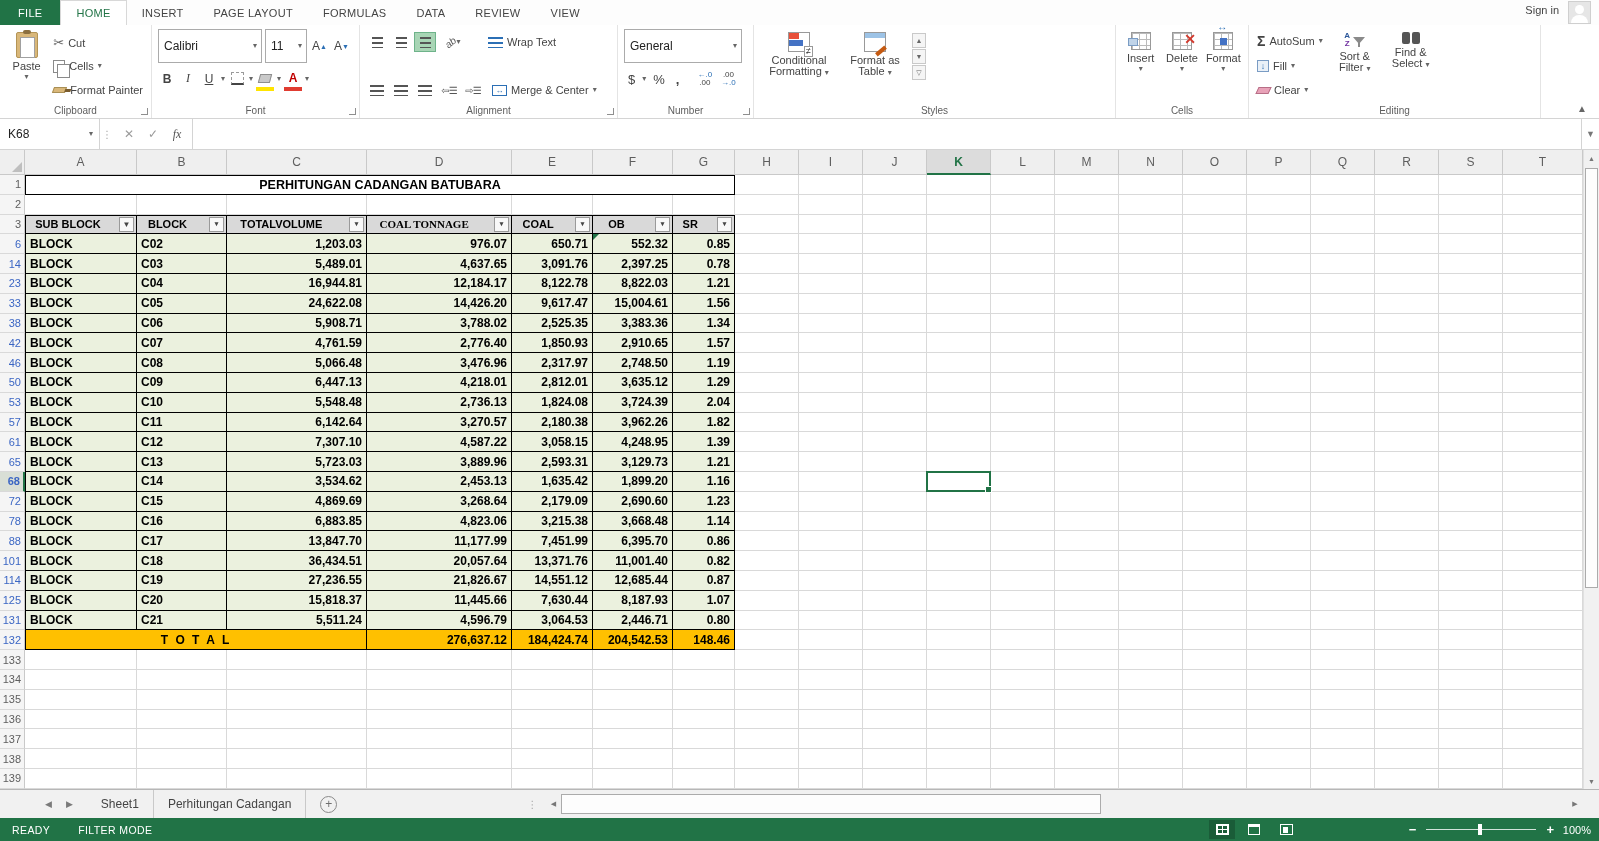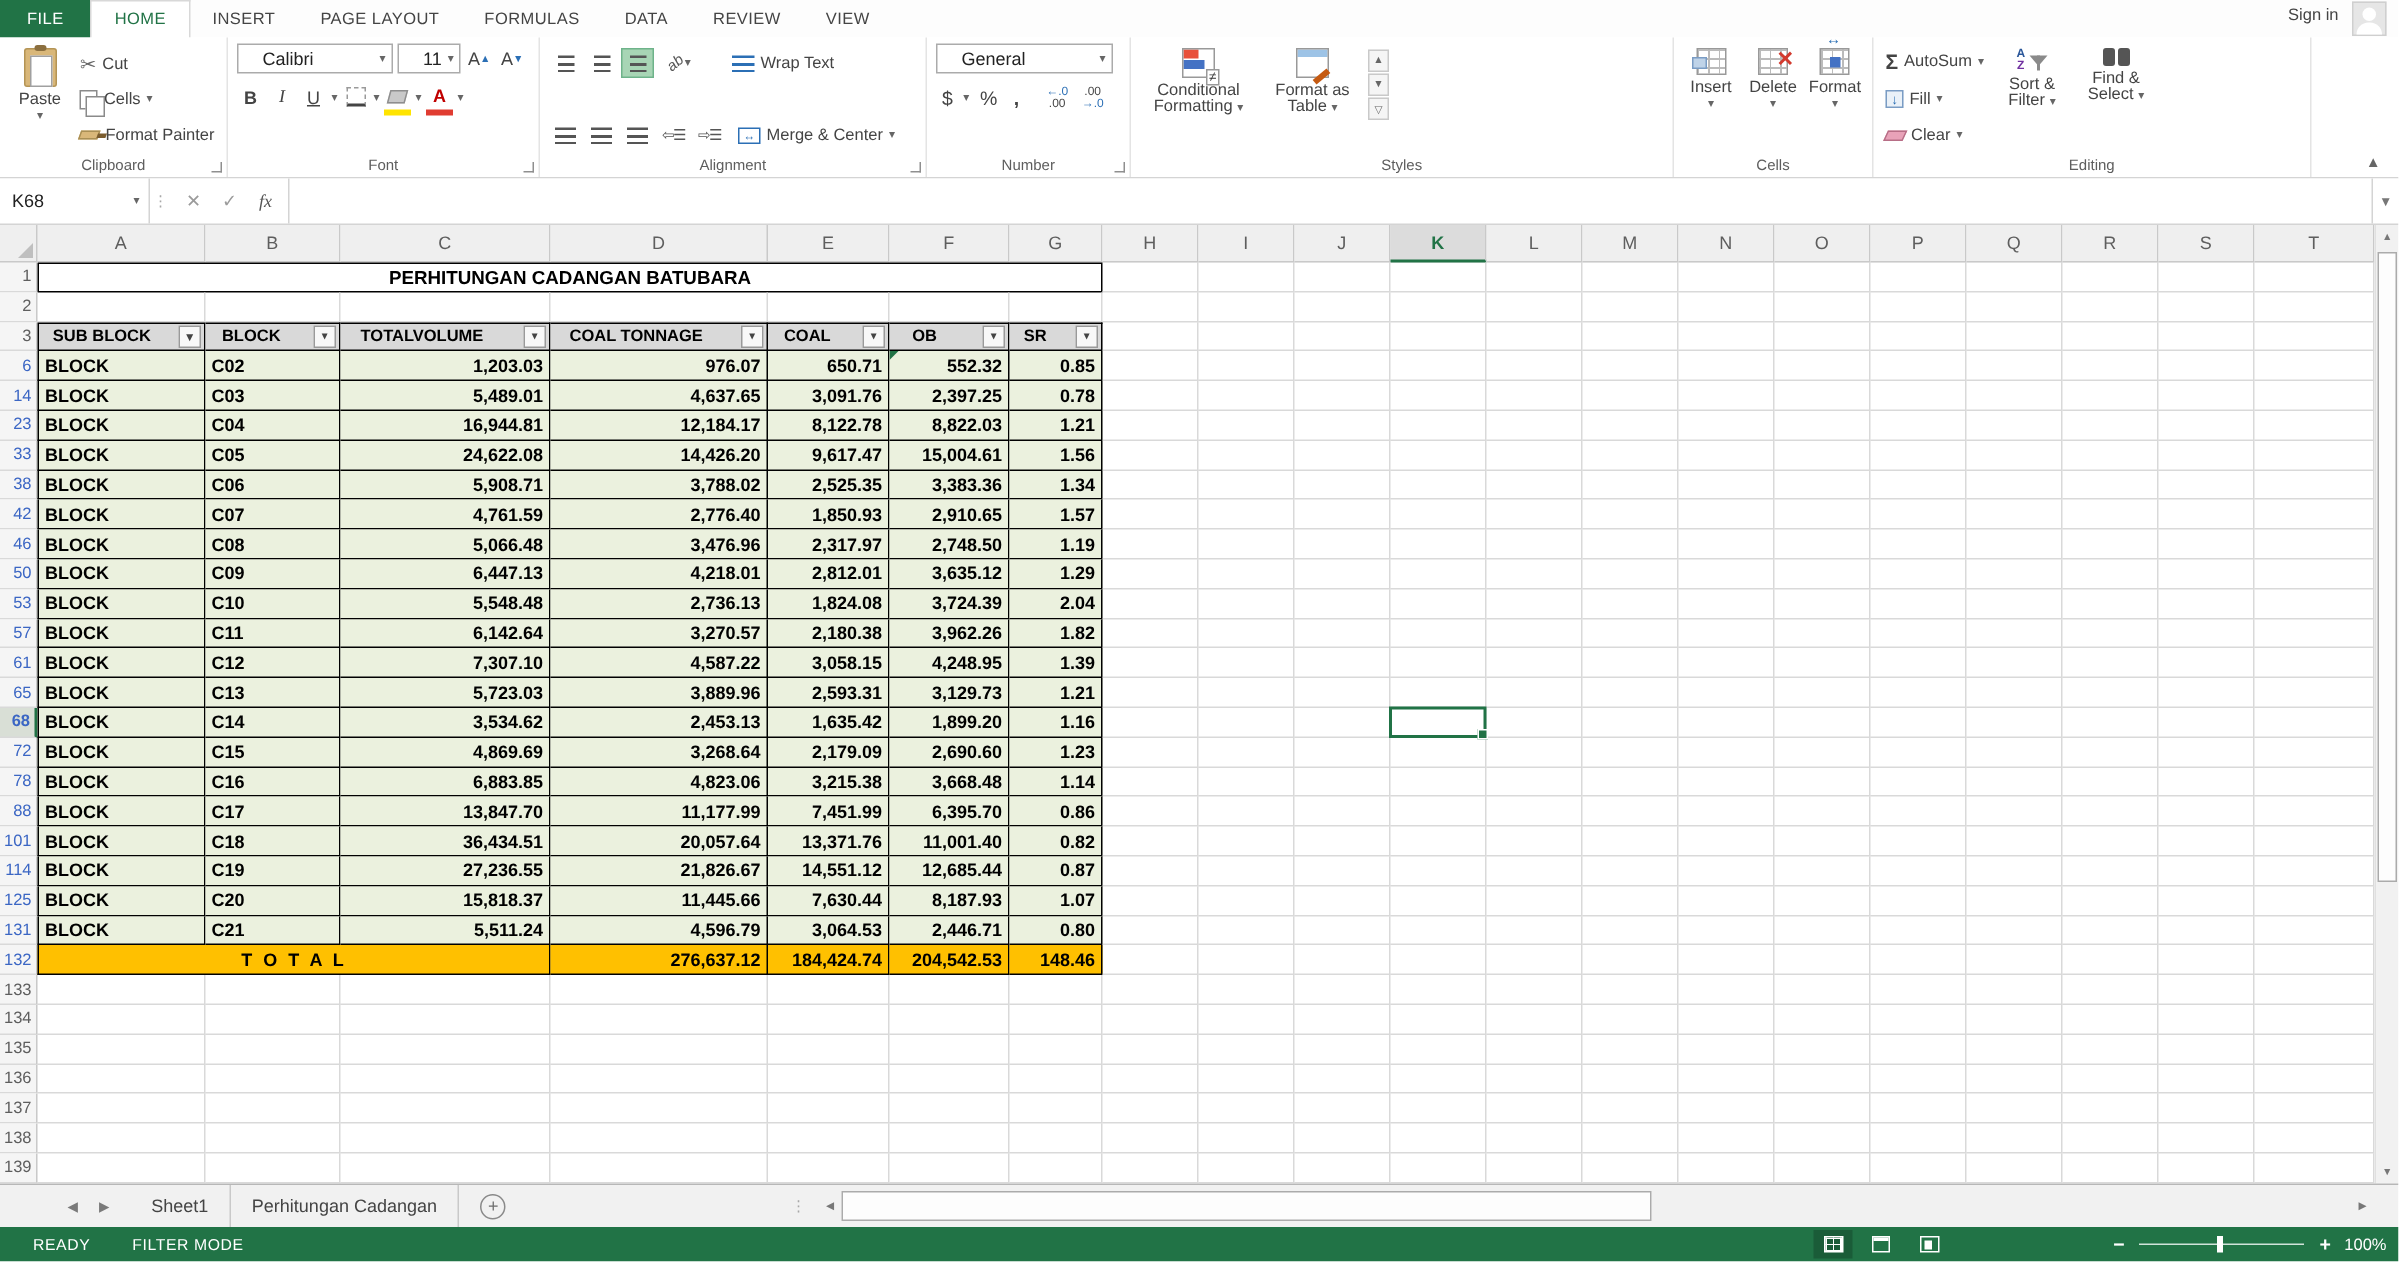--- a/index.html
+++ b/index.html
@@ -30,21 +30,21 @@
   .i-clipboard { width:22px; height:26px; background:#D9B779; border:1px solid #B49455; border-radius:2px; position:relative; }
   .i-clipboard:before { content:""; position:absolute; left:3px; top:4px; width:13px; height:19px; background:#fff; border:1px solid #A0A0A0; }
   .i-clipboard:after { content:""; position:absolute; left:6px; top:-3px; width:8px; height:4px; background:#8B6F3F; border-radius:2px; }
   .i-scissors { color:#666; font-size:13px; }
   .i-copy { width:12px; height:13px; border:1px solid #8A8A8A; background:#fff; position:relative; }
   .i-copy:before { content:""; position:absolute; left:3px; top:3px; width:11px; height:12px; border:1px solid #8A8A8A; background:#fff; }
   .i-brush { width:13px; height:6px; background:#D9B779; border:1px solid #A98F55; transform:skewX(-20deg); position:relative; }
   .i-brush:before { content:""; position:absolute; right:-6px; top:1px; width:6px; height:3px; background:#7A5C2E; }
 
   
-  .combo { height:20px; border:1px solid #ABABAB; background:#fff; display:flex; align-items:center; font-size:12px; color:#222; padding-left:16px; position:relative; }
+  .combo { height:34px; border:1px solid #ABABAB; background:#fff; display:flex; align-items:center; font-size:12px; color:#222; padding-left:5px; position:relative; }
   .combo .caret { margin-left:auto; padding:0 4px; }
   .fontrow { display:flex; gap:3px; align-items:center; }
   .fmtbtn { min-width:18px; height:19px; display:flex; align-items:center; justify-content:center; font-size:12px; color:#444; padding:0 2px; }
   .b { font-weight:bold; } .i { font-style:italic; font-family:"Liberation Serif",serif; } .u { text-decoration:underline; }
   .i-border { width:13px; height:13px; border:1px dashed #9A9A9A; border-bottom:2px solid #444; }
   .bar-under { position:relative; line-height:11px; }
   .bar-under:after { content:""; position:absolute; left:0; right:0; bottom:-3px; height:4px; }
   .fill-ic:after { background:#FFE400; } .fontcol-ic:after { background:#E03C31; }
   .i-bucket { width:12px; height:9px; background:#C9C9C9; border:1px solid #8E8E8E; transform:skewX(-15deg); }
 
@@ -153,21 +153,21 @@
   .stab.active { background:#FFFFFF; color:#217346; font-weight:bold; border-bottom:2px solid #217346; }
   .newsheet { width:17px; height:17px; border:1px solid #8A8A8A; border-radius:50%; color:#6E6E6E; font-size:12px; display:flex; align-items:center; justify-content:center; margin:auto 0 auto 14px; }
   .hs-dots { margin-left:190px; display:flex; align-items:center; color:#A8A8A8; font-size:10px; }
   .hscroll { position:relative; flex:1; margin:3px 16px 3px 8px; background:#F1F1F1; }
   .hscroll .larr,.hscroll .rarr { position:absolute; top:0; width:16px; height:100%; display:flex; align-items:center; justify-content:center; color:#777; font-size:7px; }
   .hscroll .larr{ left:0; } .hscroll .rarr{ right:0; }
   .hscroll .thumb { position:absolute; left:16px; top:1px; height:calc(100% - 2px); width:540px; background:#FDFDFD; border:1px solid #ABABAB; }
 
   
   .statusbar { position:absolute; top:818px; left:0; width:1599px; height:23px; background:#217346; color:#fff; display:flex; align-items:center; font-size:10.5px; }
-  .statusbar .mode { margin-left:22px; letter-spacing:.4px; }
+  .statusbar .mode { margin-left:12px; letter-spacing:.4px; }
   .statusbar .fmode { margin-left:28px; letter-spacing:.4px; }
   .views { position:absolute; right:300px; display:flex; gap:6px; }
   .vbtn { width:26px; height:19px; display:flex; align-items:center; justify-content:center; }
   .vbtn.on { background:#1A5C38; }
   .vi-grid { width:13px; height:11px; border:1px solid #fff; background:
      repeating-linear-gradient(90deg, #fff 0 1px, transparent 1px 5px),
      repeating-linear-gradient(#fff 0 1px, transparent 1px 4px); }
   .vi-page { width:12px; height:11px; border:1px solid #fff; background:linear-gradient(#fff 0 2px, transparent 2px); }
   .vi-break { width:13px; height:11px; border:1px solid #fff; position:relative; }
   .vi-break:before { content:""; position:absolute; left:2px; top:2px; width:5px; height:6px; background:#fff; }
@@ -488,21 +488,21 @@
         <div class="filterbtn funnel-on">▼</div>
       </div>
       <div class="tcell grayhead center" style="width: 90px;">
         <div style="margin: 0px auto; font-size: 11px;">BLOCK</div>
         <div class="filterbtn">▾</div>
       </div>
       <div class="tcell grayhead center" style="width: 140px;">
         <div style="margin: 0px auto; font-size: 11px;">TOTALVOLUME</div>
         <div class="filterbtn">▾</div>
       </div>
-      <div class="tcell grayhead center" style="width: 145px;">
+      <div class="tcell grayhead center" style="width: 145px; font-family: Liberation Serif, serif;">
         <div style="margin: 0px auto; font-size: 11px;">COAL TONNAGE</div>
         <div class="filterbtn">▾</div>
       </div>
       <div class="tcell grayhead center" style="width: 81px;">
         <div style="margin: 0px auto; font-size: 11px;">COAL</div>
         <div class="filterbtn">▾</div>
       </div>
       <div class="tcell grayhead center" style="width: 80px;">
         <div style="margin: 0px auto; font-size: 11px;">OB</div>
         <div class="filterbtn">▾</div>

